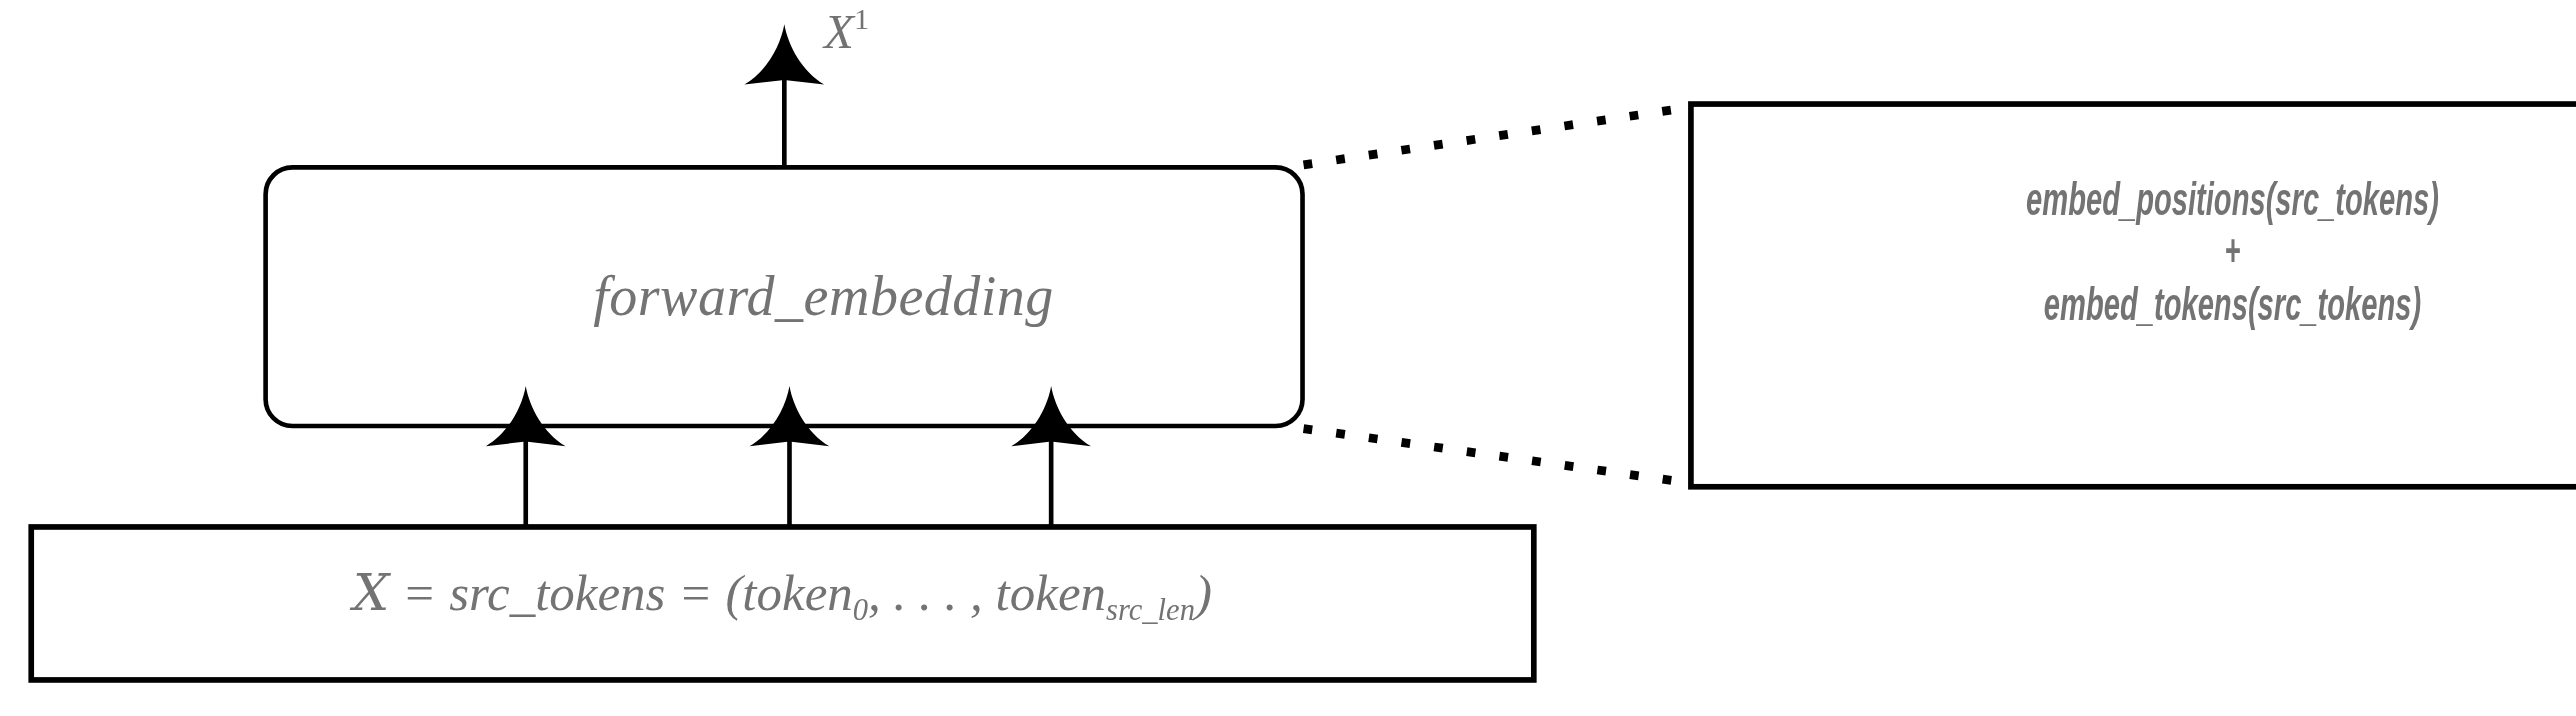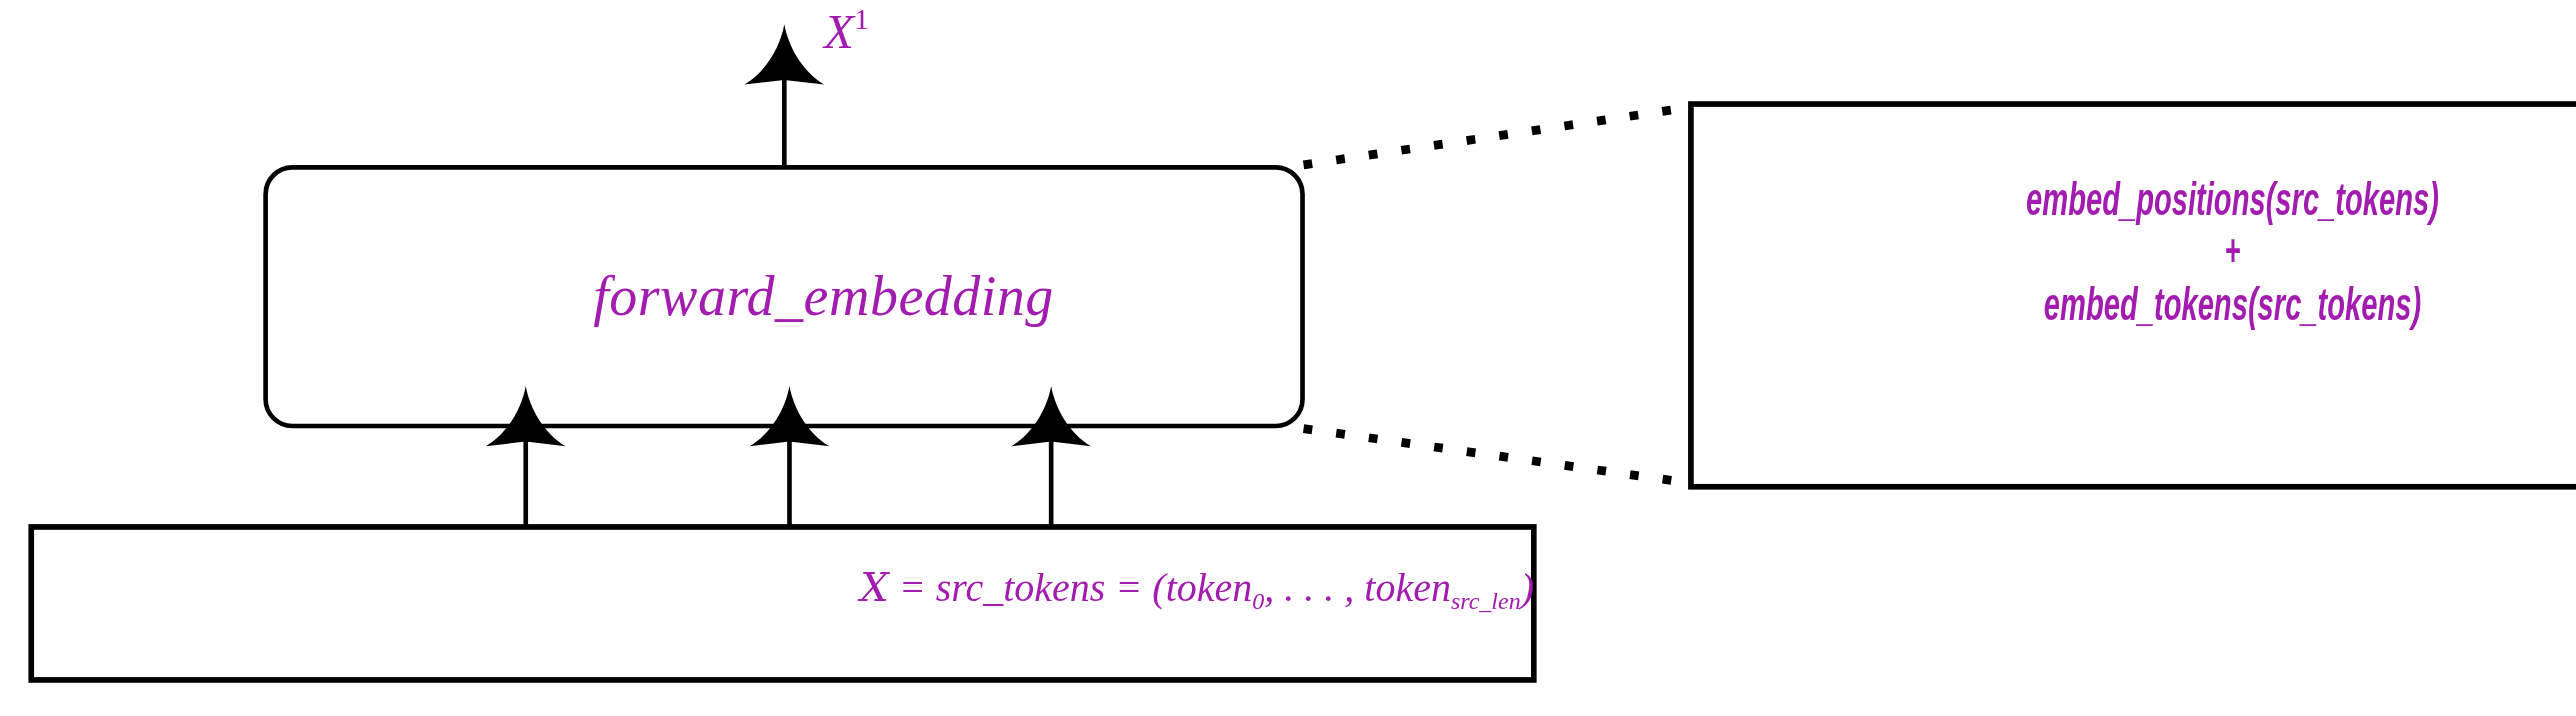--- a/index.html
+++ b/index.html
@@ -24,21 +24,21 @@
     top: 0;
     width: 2808px;
     height: 716px;
     display: block;
   }
 
   
   .txt {
     position: absolute;
     white-space: nowrap;
-    color: #a21caf;
+    color: #737373;
     line-height: 1;
   }
 
   
   .mathital {
     font-family: "Liberation Serif", "DejaVu Serif", serif;
     font-style: italic;
   }
 
   
@@ -69,22 +69,22 @@
   #output-label .sup {
     font-size: 0.62em;
     vertical-align: 0.62em;
     font-style: normal;
   }
 
   #tokens-formula {
     left: 31px;
     width: 1503px;
     top: 567px;
-    text-align: right;
-    font-size: 40px;
+    text-align: center;
+    font-size: 51px;
   }
   #tokens-formula .script {
     font-family: "DejaVu Serif", "Liberation Serif", serif;
     font-style: italic;
   }
   #tokens-formula .sub {
     font-size: 0.60em;
     vertical-align: -0.34em;
   }
 

